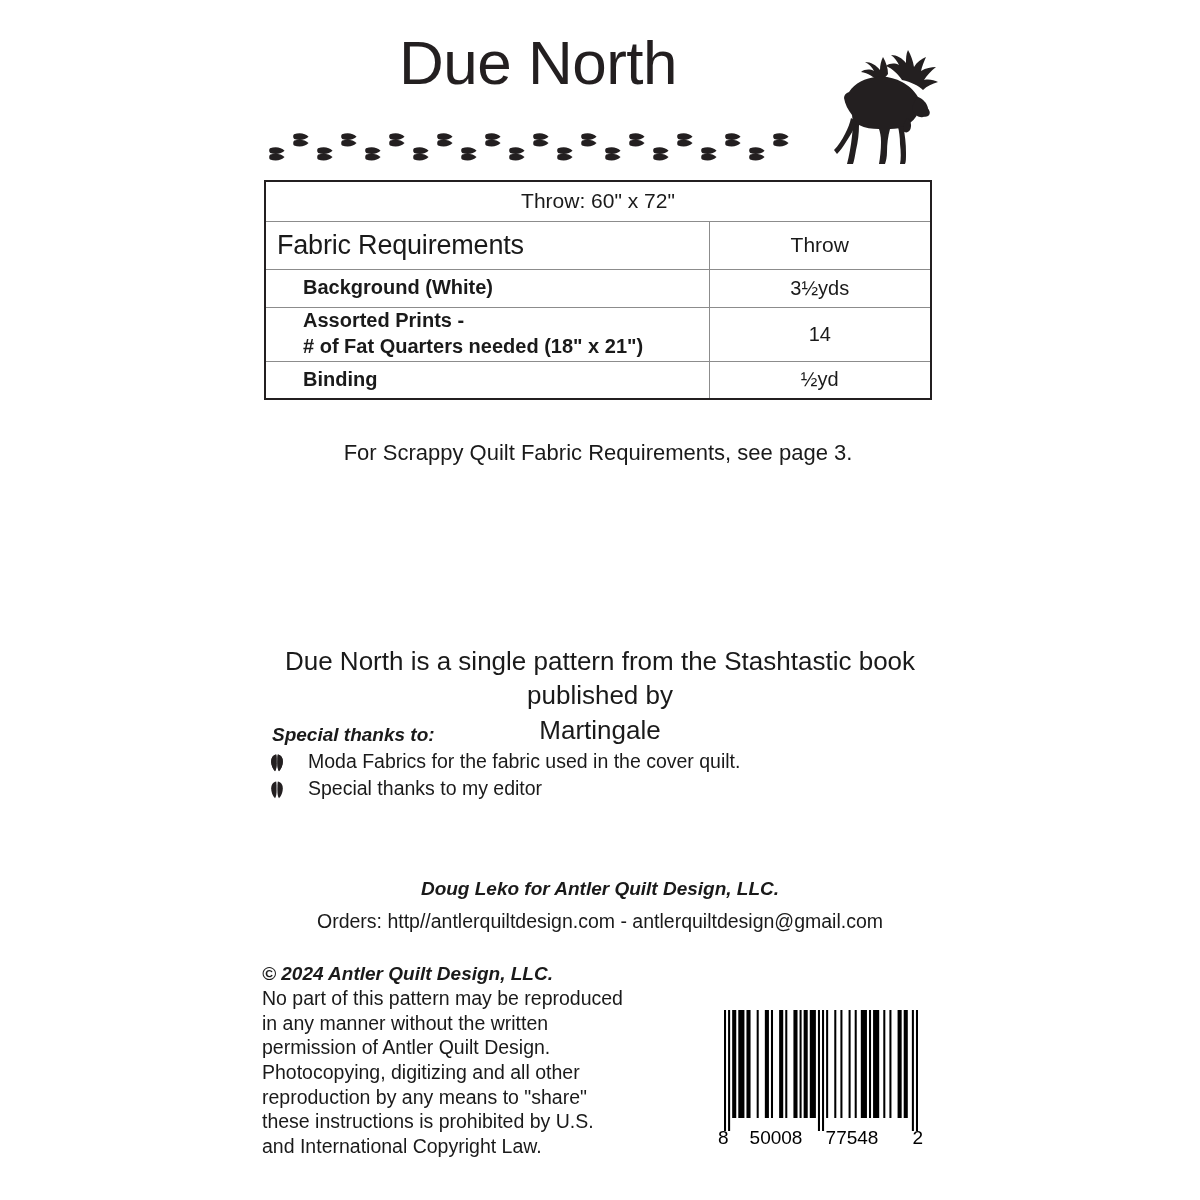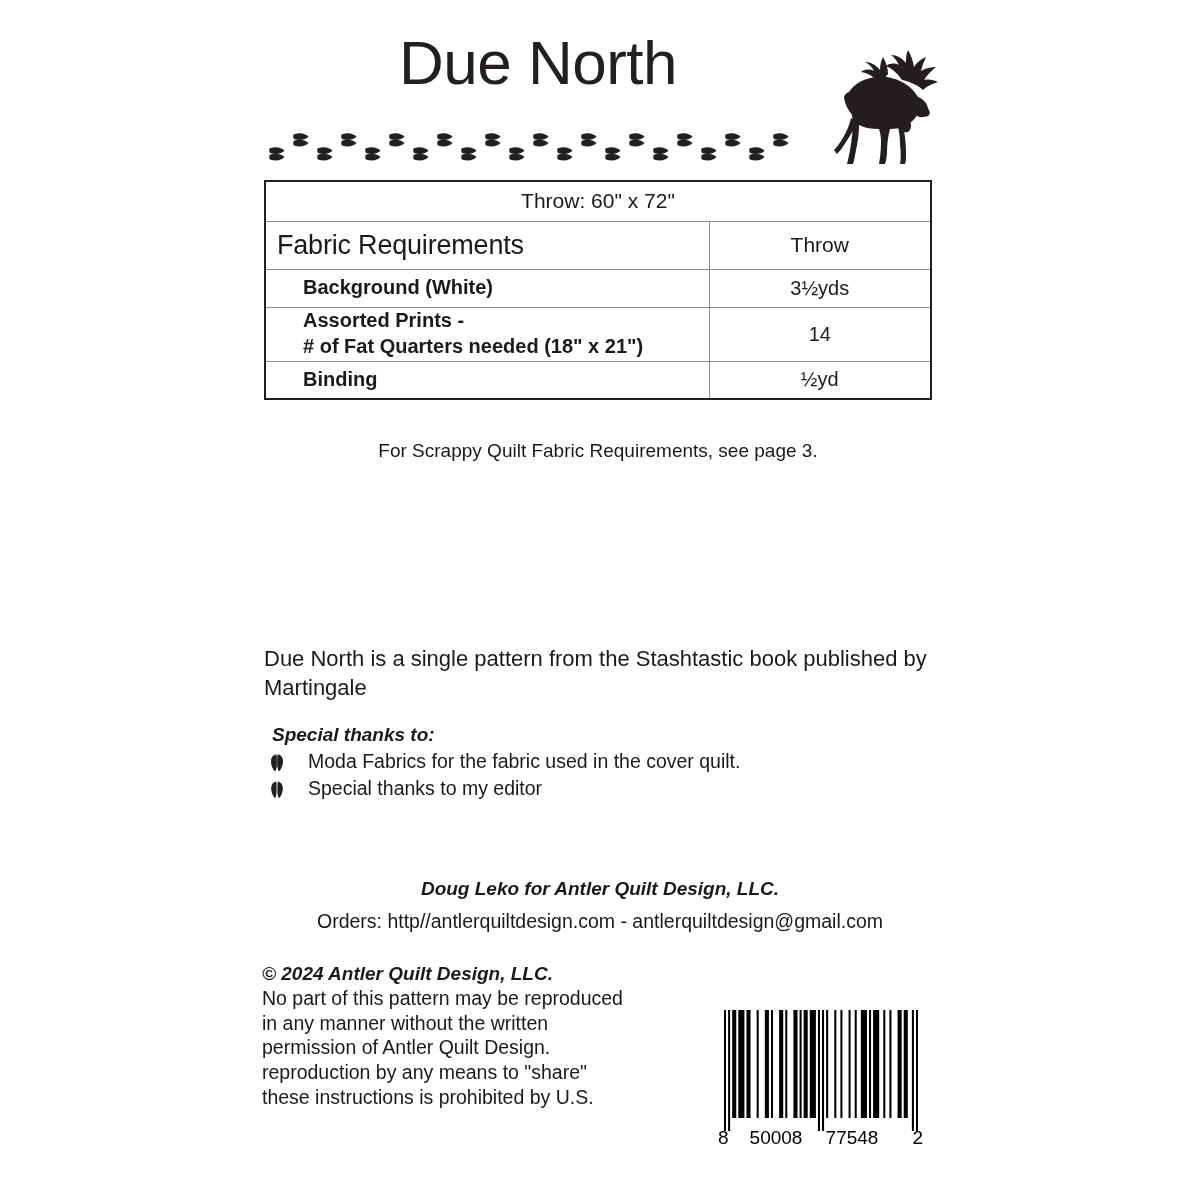--- a/index.html
+++ b/index.html
@@ -100,30 +100,31 @@
     text-align: center;
     font-weight: 400;
   }
 
   #scrappy-note {
     position: absolute;
     left: 264px;
     top: 440px;
     width: 668px;
     text-align: center;
-    font-size: 19px;
+    font-size: 22px;
   }
 
   
   #book-note {
     position: absolute;
     left: 264px;
     top: 644px;
     width: 672px;
-    font-size: 22px;
+    text-align: center;
+    font-size: 26px;
     line-height: 1.32;
   }
 
   
   #thanks-block {
     position: absolute;
     left: 270px;
     top: 724px;
     width: 680px;
   }
@@ -364,22 +365,24 @@
 
 <div id="designer-line">Doug Leko for Antler Quilt Design, LLC.</div>
 <div id="orders-line">Orders: http//antlerquiltdesign.com - antlerquiltdesign@gmail.com</div>
 
 <div id="copyright-block">
   <div id="copyright-holder">© 2024 Antler Quilt Design, LLC.</div>
   <div id="copyright-body">
       <div>No part of this pattern may be reproduced</div>
       <div>in any manner without the written</div>
       <div>permission  of Antler Quilt Design.</div>
+      <div>Photocopying, digitizing and all other</div>
       <div>reproduction by any means to "share"</div>
       <div>these instructions is prohibited by U.S.</div>
+      <div>and International Copyright Law.</div>
     </div>
 </div>
 
 <div id="barcode">
   <svg id="barcode-bars" viewBox="0 0 222 145" width="222" height="145" aria-hidden="true">
     <rect x="0" y="0" width="222" height="145" fill="#ffffff"></rect>
     <g id="barcode-bar-group" fill="#000000">
         <rect x="14.00" y="6" width="2.04" height="121"></rect>
         <rect x="18.08" y="6" width="2.04" height="121"></rect>
         <rect x="22.17" y="6" width="4.08" height="108"></rect>

